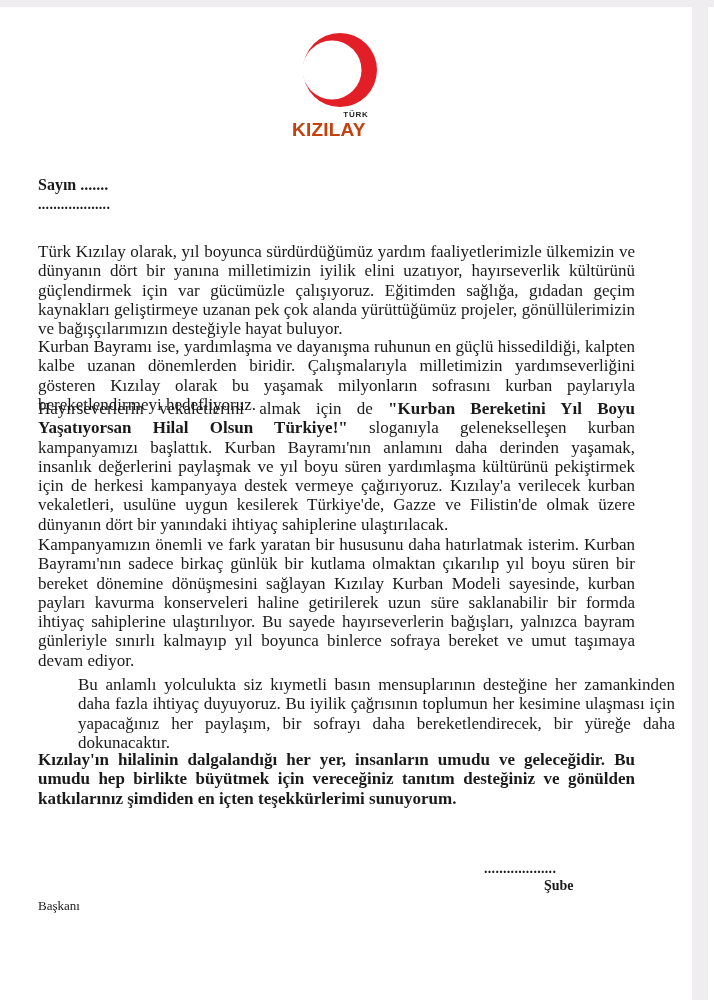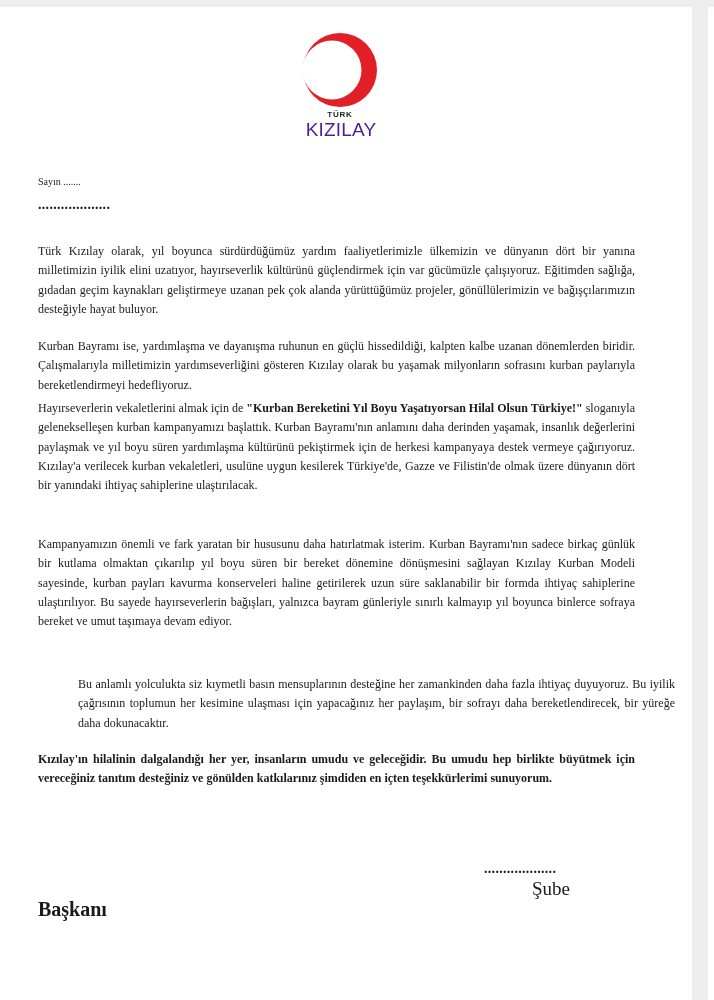--- a/index.html
+++ b/index.html
@@ -9,43 +9,43 @@
     font-family:"Liberation Serif", "DejaVu Serif", serif;
     color:#1a1a1a;
   }
   .bg-top { position:absolute; left:0; top:0; width:714px; height:7px; background:#efedf0; }
   .bg-right { position:absolute; left:692px; top:0; width:16px; height:1000px; background:#efedf0; }
   .page { position:absolute; left:0; top:7px; width:692px; height:993px; background:#ffffff; }
 
   .logo { position:absolute; left:300px; top:30px; width:80px; height:115px; }
   .logo svg { position:absolute; left:3px; top:0; }
   .logo-turk {
-    position:absolute; left:0; top:80px; width:100%; text-align:center;
+    position:absolute; left:16px; top:80px; width:100%; text-align:center;
     font-family:"Liberation Sans", "DejaVu Sans", sans-serif; font-weight:bold;
     font-size:8px; letter-spacing:0.8px; color:#222;
   }
   .logo-kizilay {
-    position:absolute; left:-8px; top:89px; width:98px; text-align:center;
-    font-family:"Liberation Sans", "DejaVu Sans", sans-serif; font-weight:normal;
-    font-size:19px; letter-spacing:0.2px; color:#4c1d95;
+    position:absolute; left:-8px; top:89px; width:98px; 
+    font-family:"Liberation Sans", "DejaVu Sans", sans-serif; font-weight:bold;
+    font-size:19px; letter-spacing:0.2px; color:#c2410c;
   }
 
-  .salutation { position:absolute; left:38px; top:176px; font-weight:normal; font-size:10px; }
+  .salutation { position:absolute; left:38px; top:176px; font-weight:bold; font-size:16px; }
   .salutation-dots { position:absolute; left:38px; top:197px; font-weight:bold; font-size:14px; letter-spacing:0.3px; }
 
   .body-text {
     position:absolute; left:38px; width:597px;
-    font-size:12px; line-height:19.3px; text-align:justify;
+    font-size:17px; line-height:19.3px; text-align:justify;
   }
   .body-text p { margin:0; }
   .body-text b { font-weight:bold; }
 
   .sign-dots { position:absolute; left:484px; top:861px; font-weight:bold; font-size:14px; letter-spacing:0.3px; }
-  .sign-branch { position:absolute; left:532px; top:878px; font-weight:normal; font-size:19px; }
-  .sign-title { position:absolute; left:38px; top:898px; font-weight:bold; font-size:20px; }
+  .sign-branch { position:absolute; left:544px; top:878px; font-weight:bold; font-size:14px; }
+  .sign-title { position:absolute; left:38px; top:898px; font-weight:normal; font-size:13px; }
 </style>
 </head>
 <body>
 
 <div class="bg-top"></div>
 <div class="page"></div>
 <div class="bg-right"></div>
 
 <div class="logo">
   <svg width="74" height="80" viewBox="0 0 74 80">

